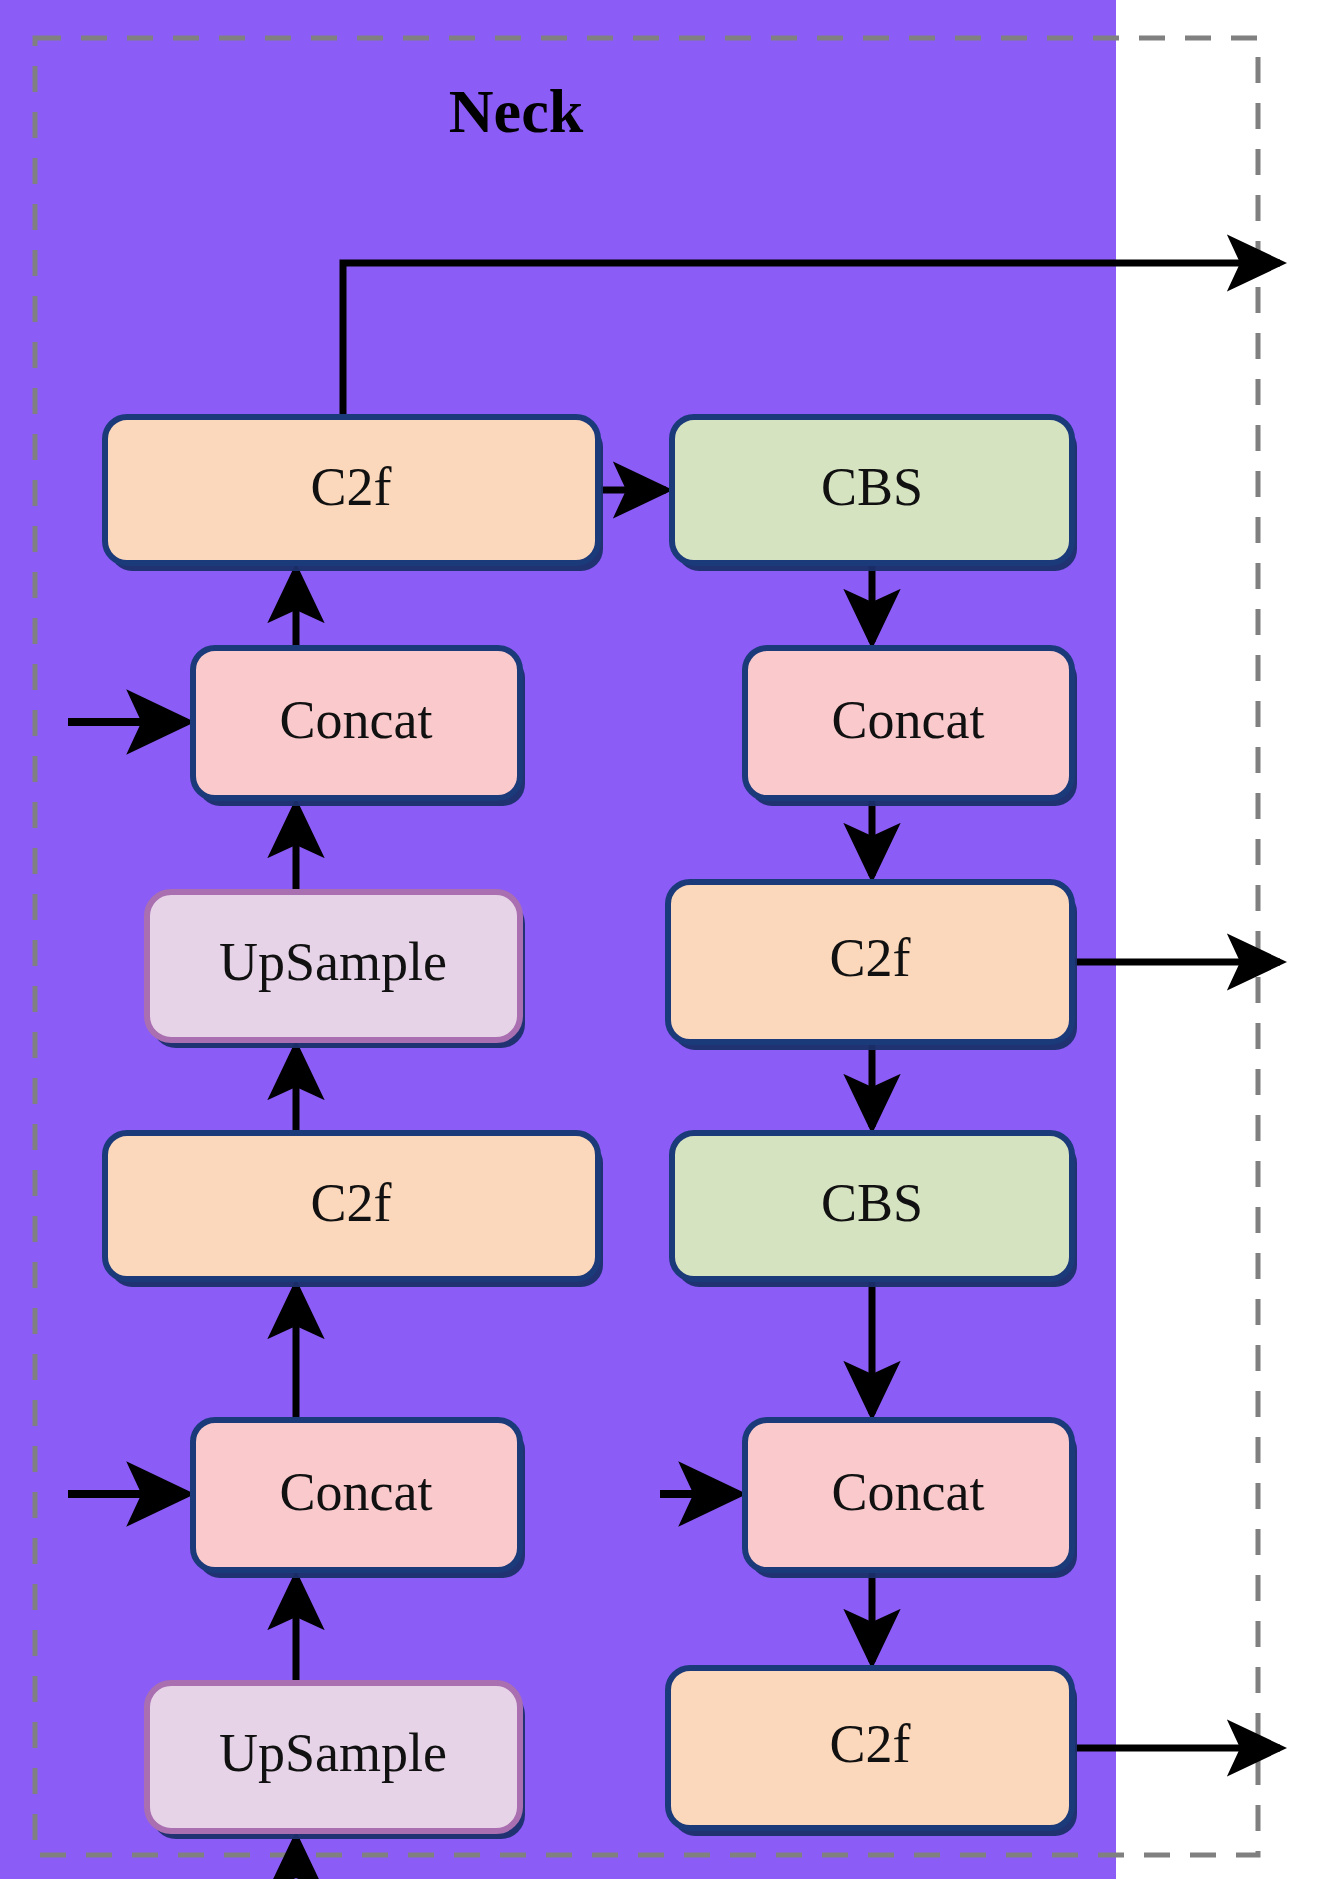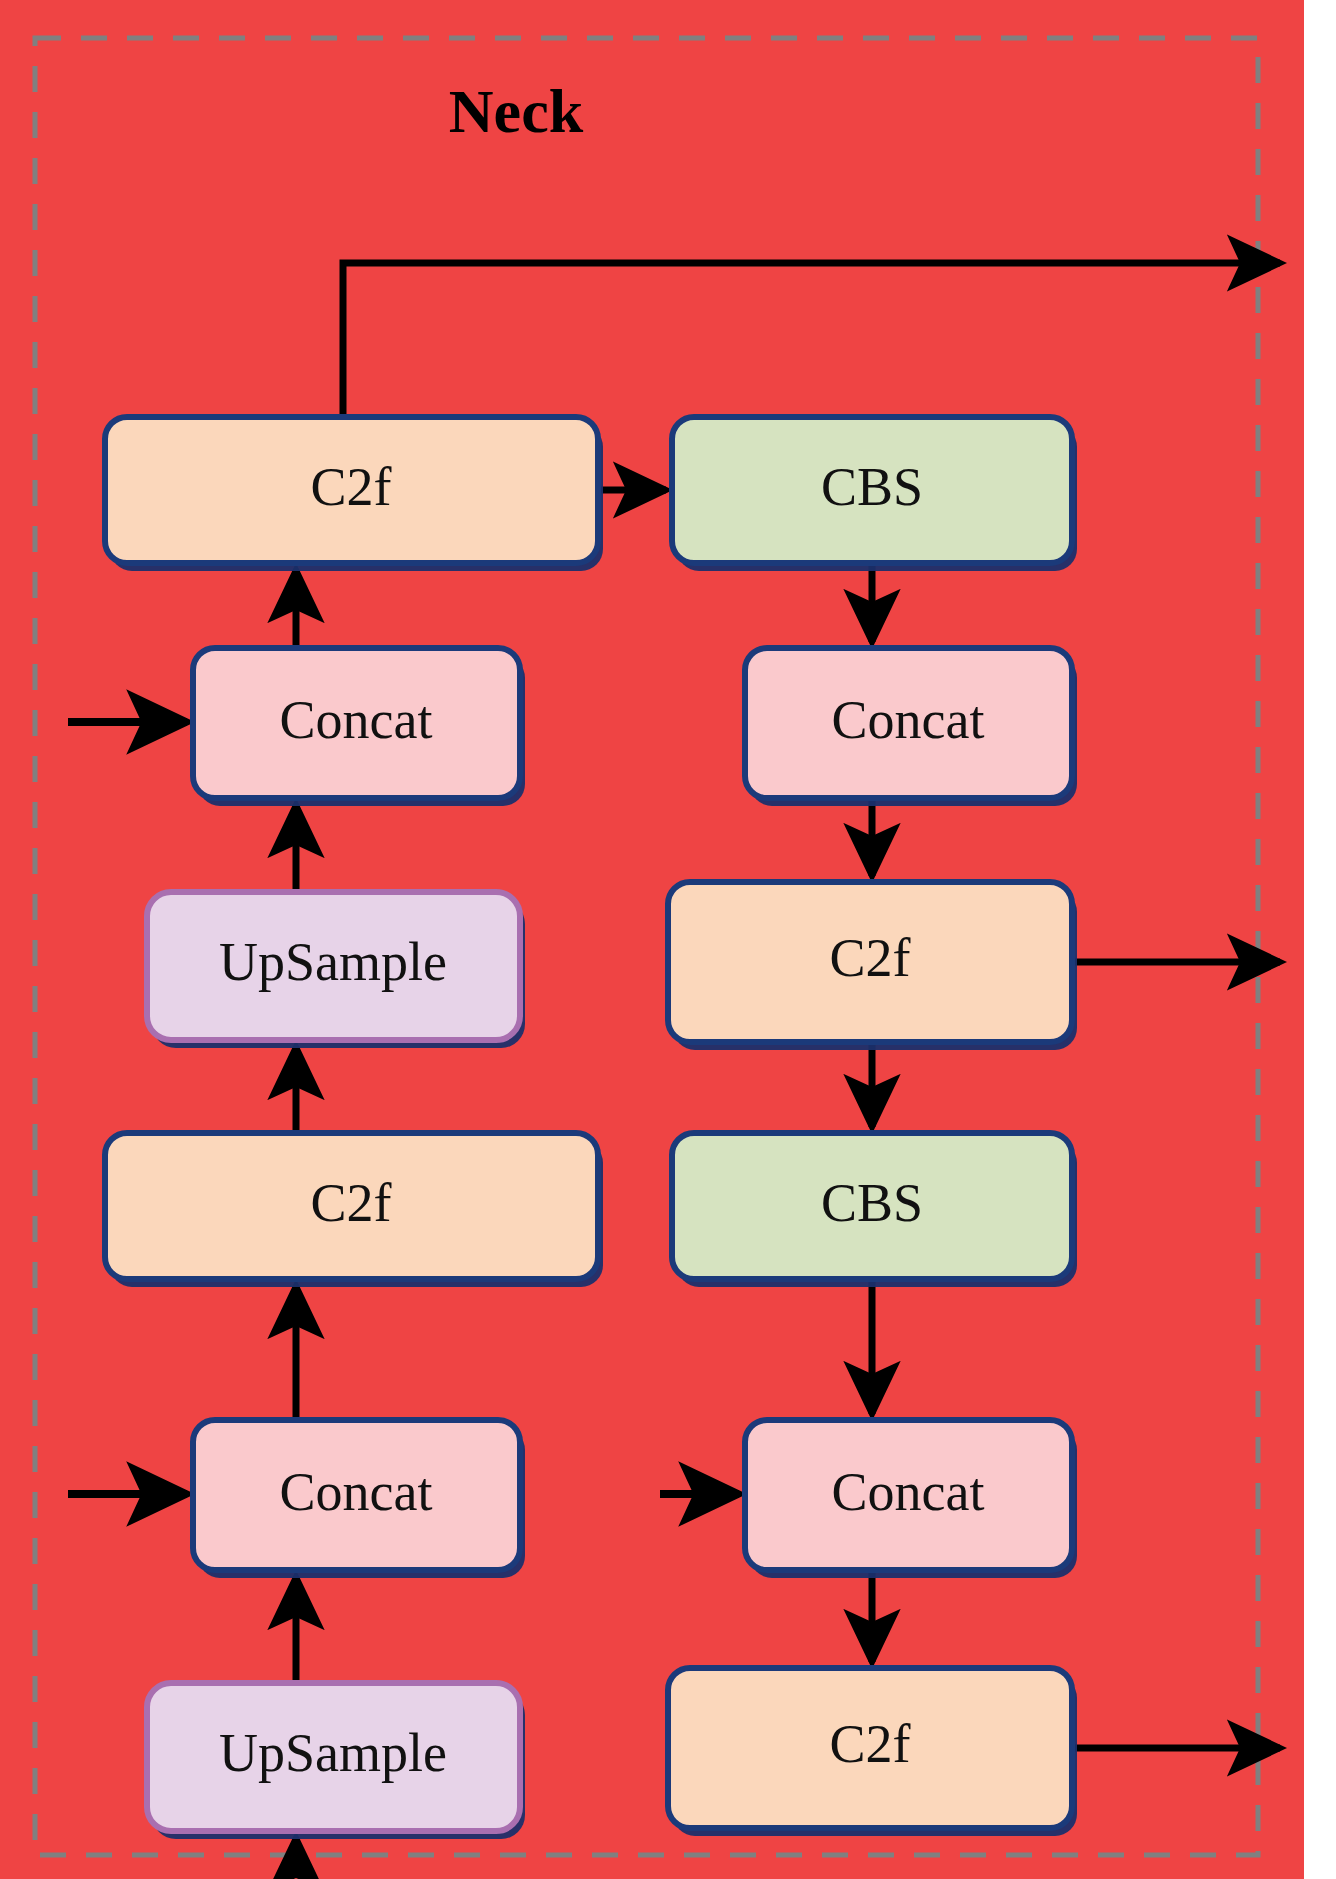--- a/index.html
+++ b/index.html
@@ -1,17 +1,17 @@
 <!DOCTYPE html>
 <html><head>
 <meta charset="utf-8">
 <style>
   html,body{margin:0;padding:0;background:#ffffff;}
   body{width:1336px;height:1879px;overflow:hidden;font-family:"Liberation Serif",serif;}
-  #stage{position:relative;width:1304px;height:1879px;background:#ef4444;}
+  #stage{position:relative;width:1116px;height:1879px;background:#8b5cf6;}
   svg#diagram{position:absolute;left:0;top:0;width:1336px;height:1879px;display:block;}
   .nodeLabel{font-family:"Liberation Serif",serif;fill:#111111;text-anchor:middle;dominant-baseline:middle;}
   .boxlabel{font-size:54px;}
   .titlelabel{font-family:"Liberation Serif",serif;fill:#000;font-weight:bold;font-size:62px;text-anchor:middle;dominant-baseline:middle;}
   .shadow{fill:#1b2f6b;opacity:0.95;}
 </style>
 </head>
 <body>
 
 <div id="stage">

